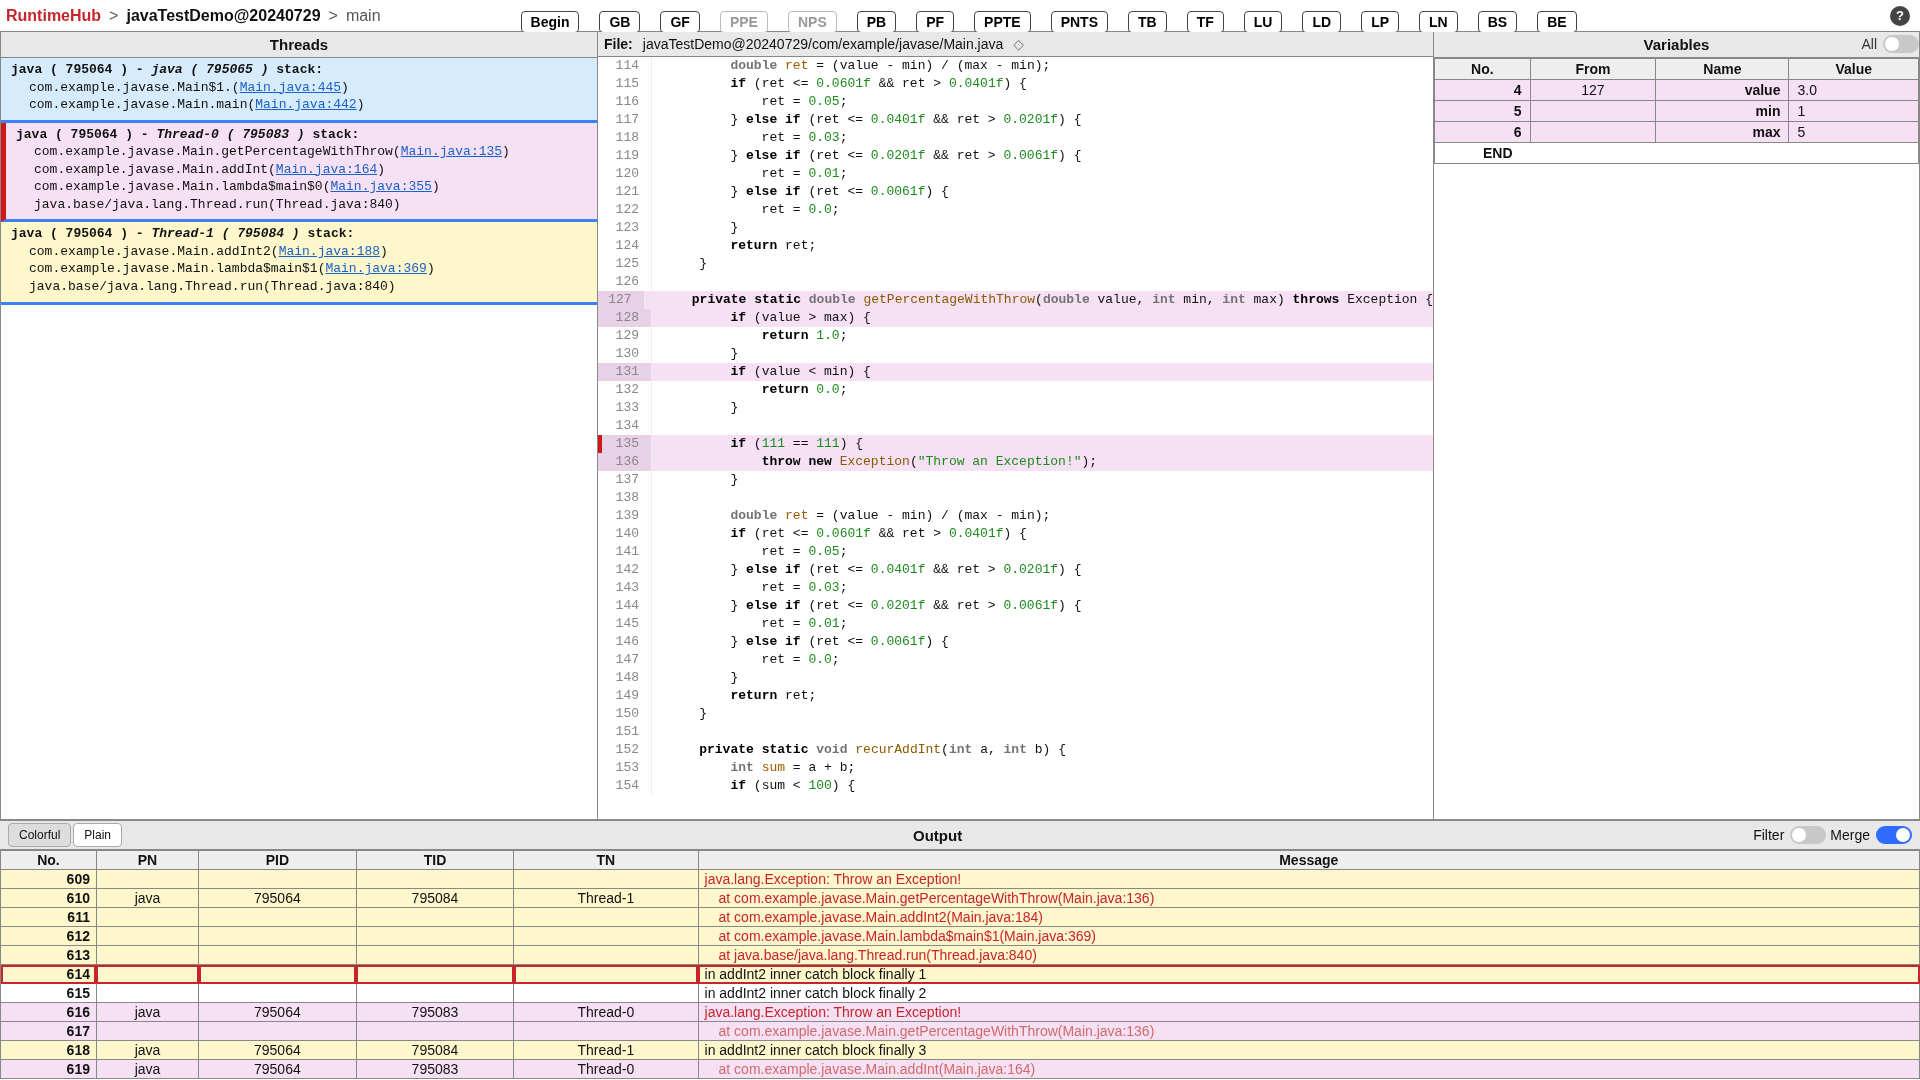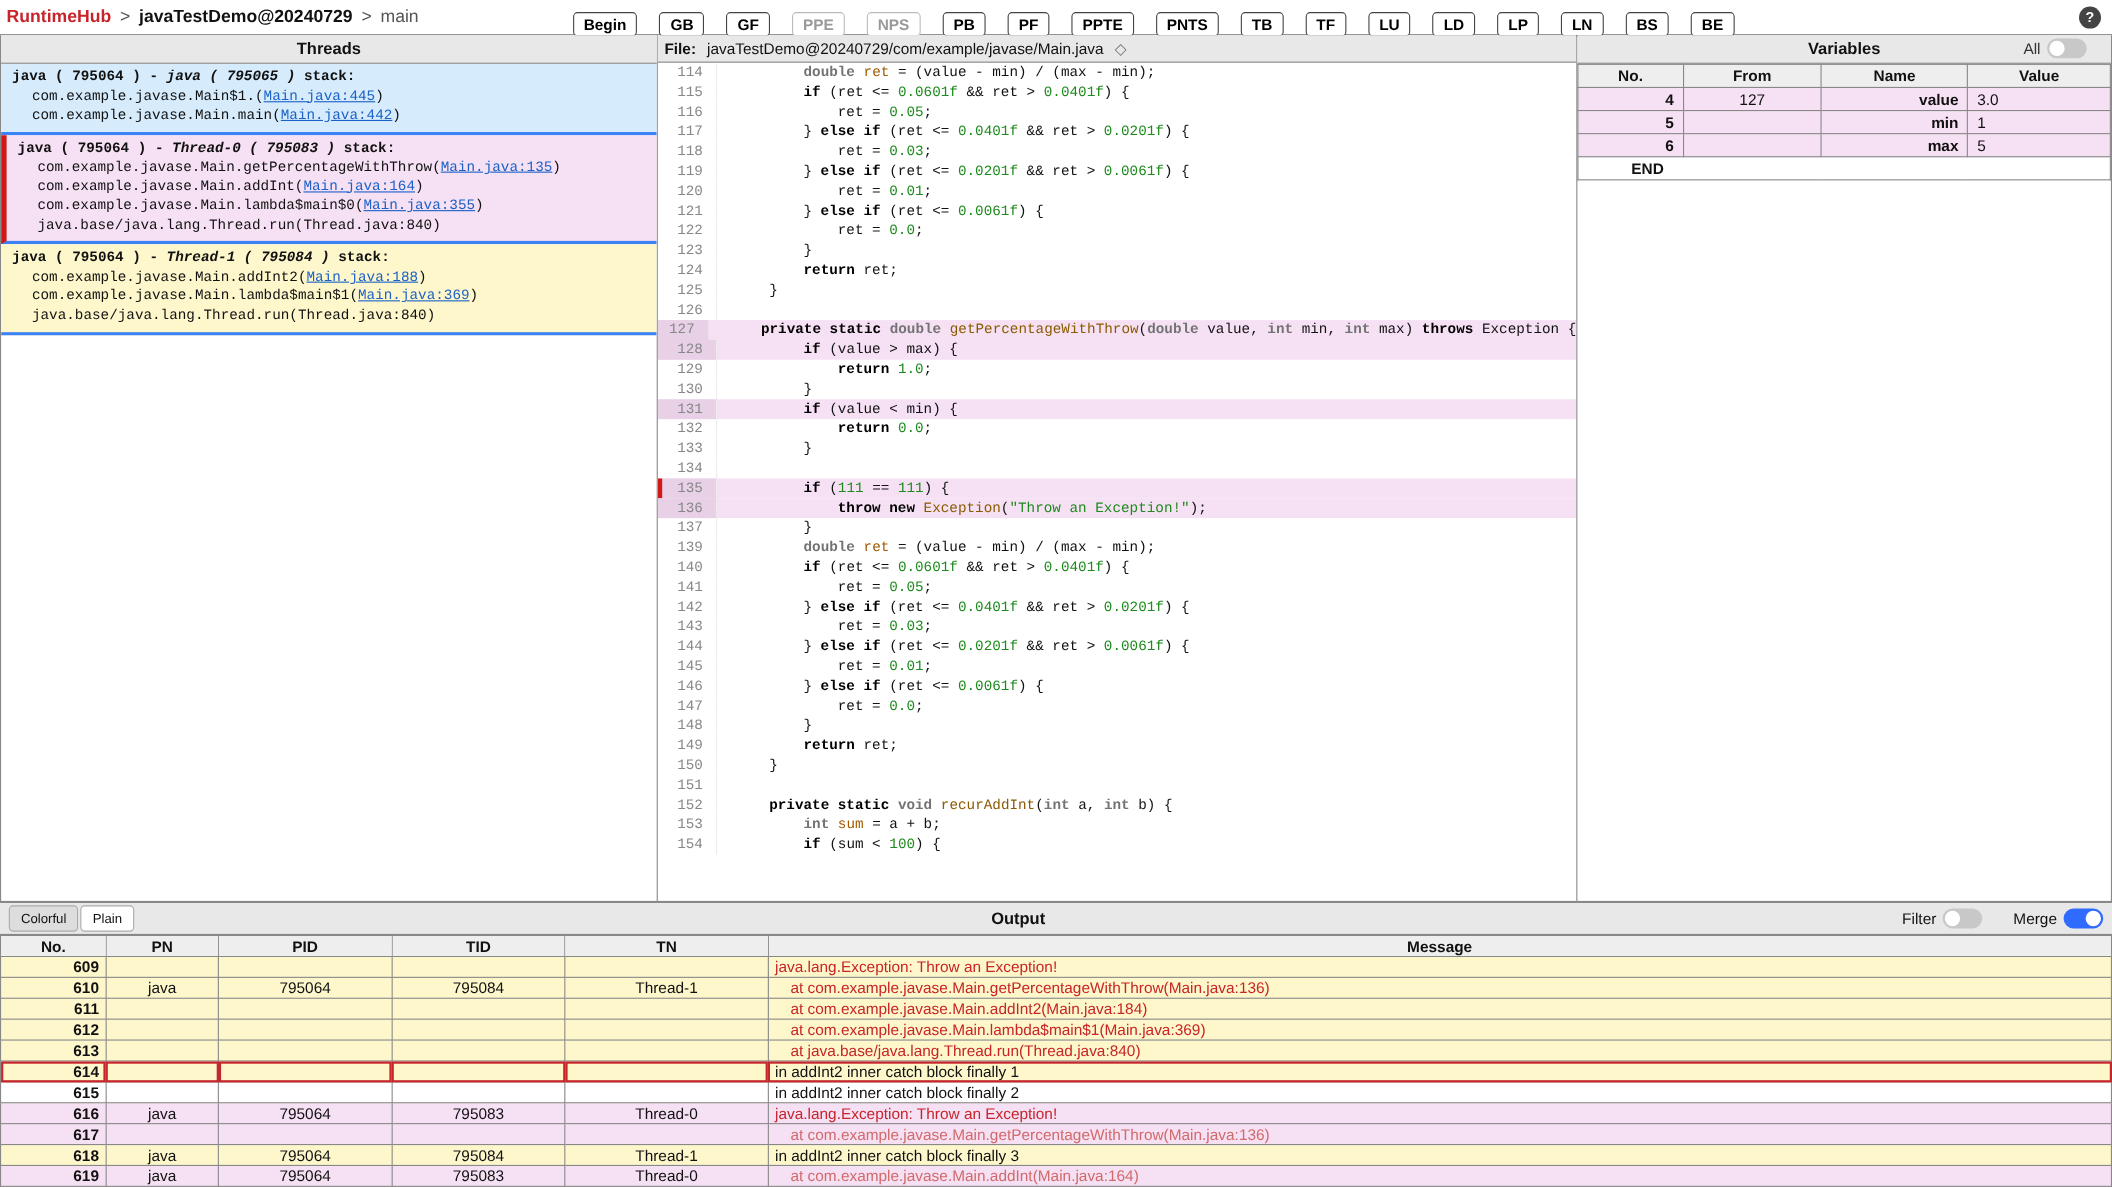--- a/index.html
+++ b/index.html
@@ -27,21 +27,21 @@
   .tb-btn.dis{color:#999;border-color:#bbb;cursor:default;}
   .help{margin-left:auto;width:20px;height:20px;border-radius:50%;background:#444;color:#fff;display:flex;align-items:center;justify-content:center;font-size:13px;font-weight:bold;margin-right:4px;cursor:pointer;}
   
   .main{display:flex;height:788px;}
   .col{border:1px solid var(--border);border-top:none;display:flex;flex-direction:column;}
   .col.threads{width:598px;}
   .col.code{width:835px;border-left:none;border-right:none;}
   .col.vars{flex:1;}
   .pane-title{background:#e8e8e8;border-bottom:1px solid var(--border);text-align:center;font-weight:bold;padding:4px 0;font-size:15px;}
   .vars .pane-title{display:flex;align-items:flex-end;justify-content:center;position:relative;}
-  .vars .all-toggle{position:absolute;right:22px;display:flex;align-items:center;gap:6px;font-weight:normal;font-size:14px;color:#333;}
+  .vars .all-toggle{position:absolute;right:0;display:flex;align-items:center;gap:6px;font-weight:normal;font-size:14px;color:#333;}
   .toggle{width:36px;height:18px;border-radius:9px;background:#c8c8c8;position:relative;cursor:pointer;}
   .toggle.on{background:#2f6bff;}
   .toggle .knob{position:absolute;top:2px;left:2px;width:14px;height:14px;border-radius:50%;background:#fff;}
   .toggle.on .knob{left:auto;right:2px;}
   
   .threads-body{overflow:auto;font-family:"Courier New",monospace;font-size:13px;line-height:1.35;}
   .tblock{border-bottom:3px solid #3b82f6;padding:3px 10px 6px;}
   .tblock.b0{background:var(--hl-blue);}
   .tblock.b1{background:var(--hl-pink);border-left:5px solid var(--red-gutter);}
   .tblock.b2{background:var(--hl-yellow);}
@@ -73,21 +73,21 @@
   .vars-table td.no,.vars-table td.nm{text-align:right;font-weight:bold;}
   .vars-table td.fr{text-align:center;}
   .vars-table tr.end td{background:#fff;font-weight:bold;padding-left:48px;}
   
   .output{height:260px;border-top:1px solid var(--border);display:flex;flex-direction:column;}
   .out-head{background:#e8e8e8;border-bottom:1px solid var(--border);display:flex;align-items:center;padding:2px 8px;font-size:14px;}
   .out-tabs{display:flex;gap:2px;}
   .out-tab{border:1px solid #aaa;border-radius:4px;background:#fff;padding:4px 10px;font-size:12px;cursor:pointer;}
   .out-tab.active{background:#ddd;}
   .out-title{flex:1;text-align:center;font-weight:bold;font-size:15px;}
-  .out-ctrls{display:flex;gap:28px;align-items:flex-start;}
+  .out-ctrls{display:flex;gap:4px;align-items:flex-start;}
   .out-ctrls .ctl{display:flex;align-items:center;gap:6px;}
   .out-table{flex:1;overflow:auto;font-size:14px;}
   .otab{border-collapse:collapse;width:100%;}
   .otab th{background:#eee;border:1px solid var(--border);padding:1px 6px;position:sticky;top:0;font-weight:bold;}
   .otab td{border:1px solid var(--border);padding:1px 6px;vertical-align:top;}
   .otab td.no{text-align:right;font-weight:bold;}
   .otab td.tc{text-align:center;}
   .otab tr.y td{background:var(--hl-yellow);}
   .otab tr.p td{background:var(--hl-pink);}
   .otab tr.w td{background:#fff;}
@@ -250,20 +250,24 @@
           <div class="gut">135</div>
           <div class="txt">        <span class="k">if</span> (<span class="num">111</span> == <span class="num">111</span>) {</div>
         </div>
         <div class="cl hl">
           <div class="gut">136</div>
           <div class="txt">            <span class="k">throw new</span> <span class="fn">Exception</span>(<span class="str">"Throw an Exception!"</span>);</div>
         </div>
         <div class="cl">
           <div class="gut">137</div>
           <div class="txt">        }</div>
+        </div>
+        <div class="cl">
+          <div class="gut">138</div>
+          <div class="txt"></div>
         </div>
         <div class="cl">
           <div class="gut">139</div>
           <div class="txt">        <span class="ty">double</span> <span class="id">ret</span> = (value - min) / (max - min);</div>
         </div>
         <div class="cl">
           <div class="gut">140</div>
           <div class="txt">        <span class="k">if</span> (ret &lt;= <span class="num">0.0601f</span> &amp;&amp; ret &gt; <span class="num">0.0401f</span>) {</div>
         </div>
         <div class="cl">

